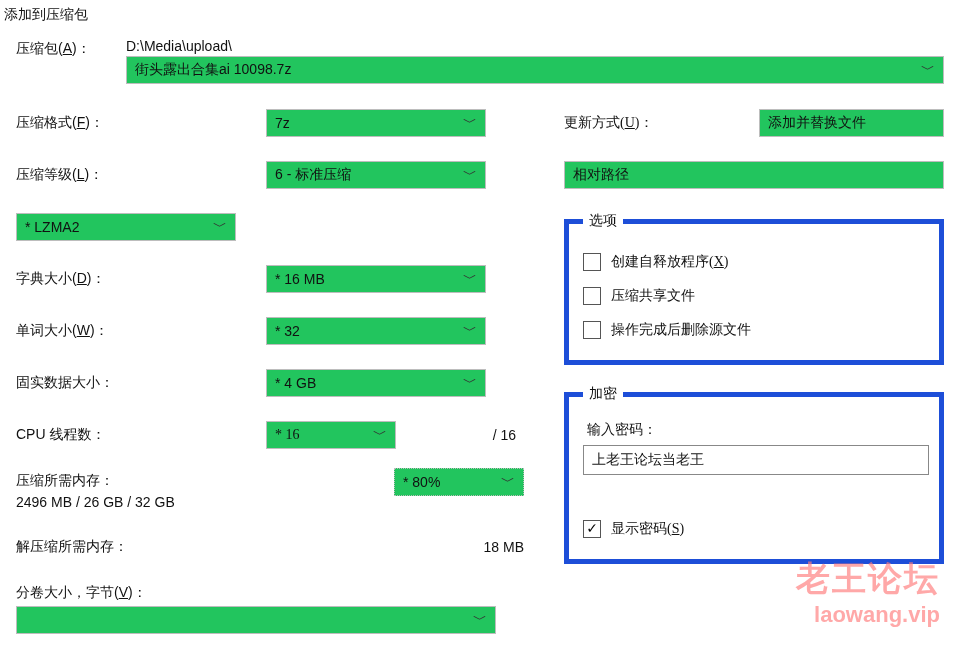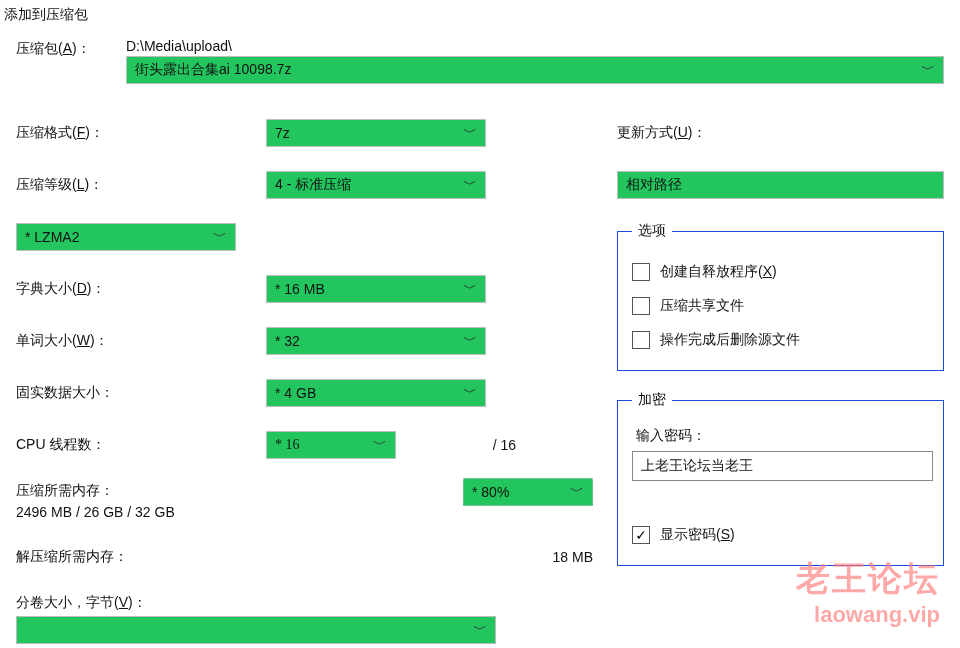--- a/index.html
+++ b/index.html
@@ -47,25 +47,25 @@
   .combo-wide { width: 100%; }
   .combo-arrow {
     width: 14px;
     text-align: center;
     color: #333;
     user-select: none;
   }
   .combo .val { flex: 1; text-align: left; }
   .cols {
     display: flex;
-    margin-top: 34px;
-    gap: 24px;
+    margin-top: 24px;
+    gap: 40px;
   }
   .col-left { flex: 1; }
-  .col-right { width: 327px; }
+  .col-right { width: 380px; font-family: Liberation Serif, serif; }
   .rowL {
     display: flex;
     align-items: center;
     height: 30px;
     margin-bottom: 22px;
   }
   .rowL .lblL { width: 250px; }
   .rowL .comboL { width: 220px; }
   .rowL .comboS { width: 130px; font-family: Liberation Serif, serif; }
   .rowL .after { margin-left: 60px; width: 60px; text-align: right; }
@@ -91,21 +91,21 @@
   .split-combo { width: 480px; }
   .rowR {
     display: flex;
     align-items: center;
     height: 30px;
     margin-bottom: 22px;
   }
   .rowR .lblR { width: 195px; }
   .rowR .comboR { flex: 1; }
   fieldset {
-    border: 1px solid #1d4ed8;
+    border: 5px solid #1d4ed8;
     margin: 0 0 20px 0;
     padding: 12px 10px 10px 14px;
   }
   fieldset legend {
     padding: 0 6px;
     font-size: 14px;
   }
   .chk-row {
     display: flex;
     align-items: center;
@@ -177,21 +177,21 @@
         <div class="lblL">压缩格式(<span class="u">F</span>)：</div>
         <div class="combo comboL">
           <span class="val">7z</span>
           <span class="combo-arrow">﹀</span>
         </div>
       </div>
 
       <div class="rowL">
         <div class="lblL">压缩等级(<span class="u">L</span>)：</div>
         <div class="combo comboL">
-          <span class="val">4 - 标准压缩</span>
+          <span class="val">6 - 标准压缩</span>
           <span class="combo-arrow">﹀</span>
         </div>
       </div>
 
       <div class="rowL">
         <div class="combo comboL">
           <span class="val">* LZMA2</span>
           <span class="combo-arrow">﹀</span>
         </div>
       </div>
@@ -250,20 +250,23 @@
           <span class="combo-arrow">﹀</span>
         </div>
       </div>
 
     </div>
 
     <div class="col-right">
 
       <div class="rowR">
         <div class="lblR">更新方式(<span class="u">U</span>)：</div>
+        <div class="combo comboR">
+          <span class="val">添加并替换文件</span>
+        </div>
       </div>
 
       <div class="rowR">
         <div class="combo comboR">
           <span class="val">相对路径</span>
         </div>
       </div>
 
       <fieldset>
         <legend>选项</legend>

